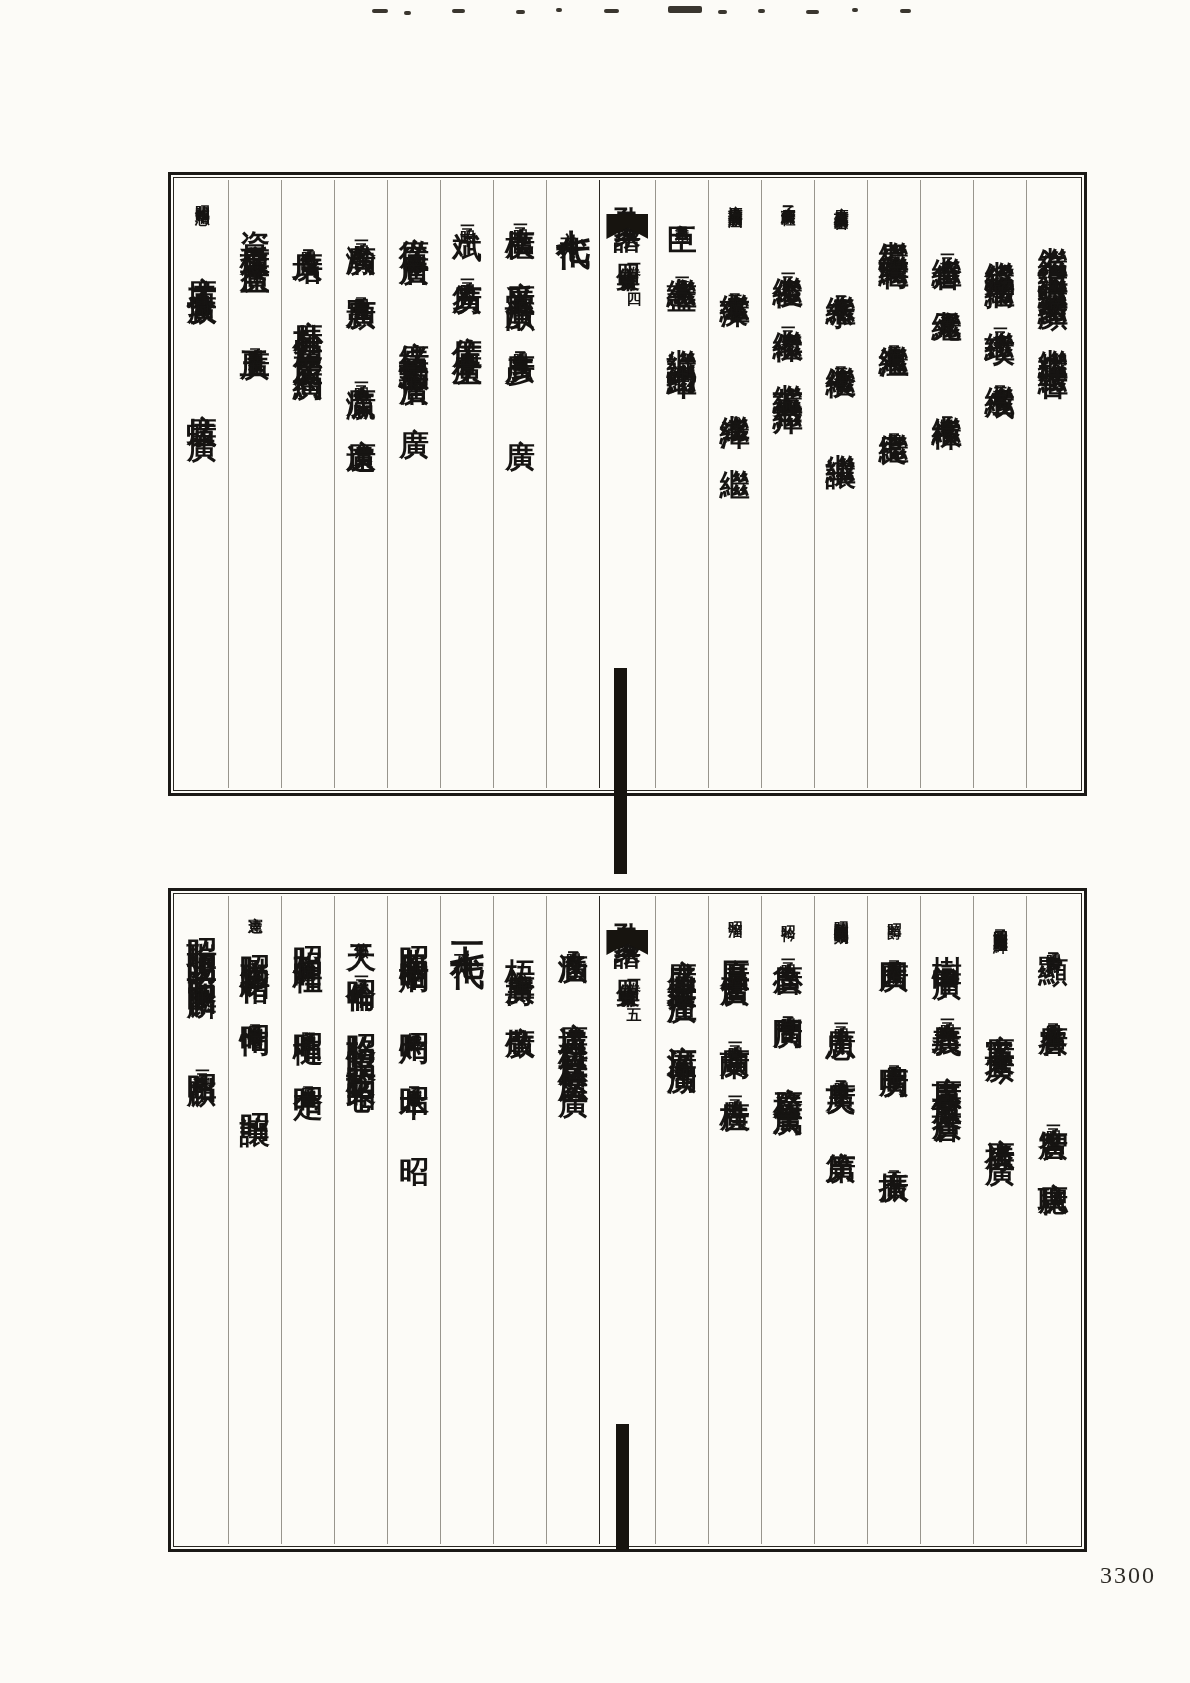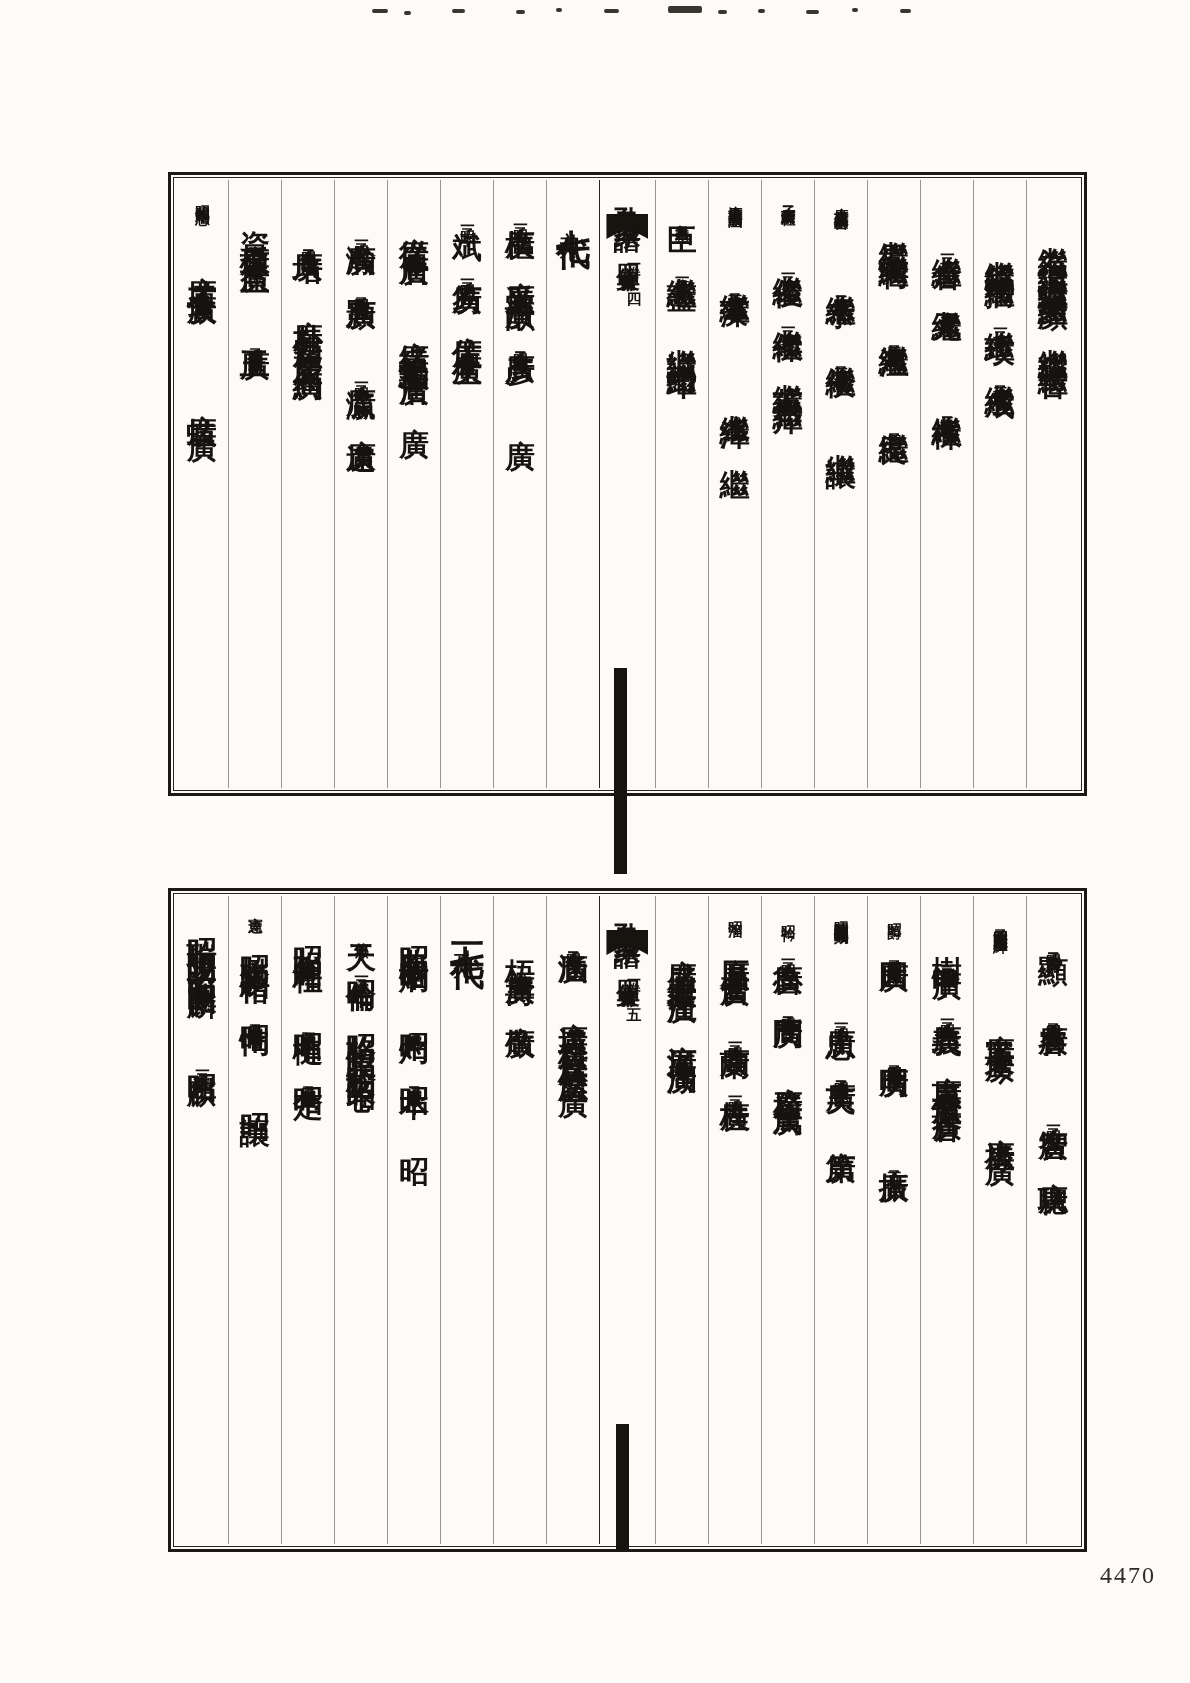--- a/index.html
+++ b/index.html
@@ -351,14 +351,14 @@
             <div class="big">昭麒</div>
             <div class="note" style="height: 34px;">子一憲量</div>
           </div>
         </div>
       </div>
     </div>
 
   <div class="spinebar" style="left:614px;top:668px;height:206px"></div>
   <div class="spinebar" style="left:616px;top:1424px;height:126px"></div>
 
-  <div id="pagenum">4470</div>
+  <div id="pagenum">3300</div>
 </div>
 
 </body></html>

